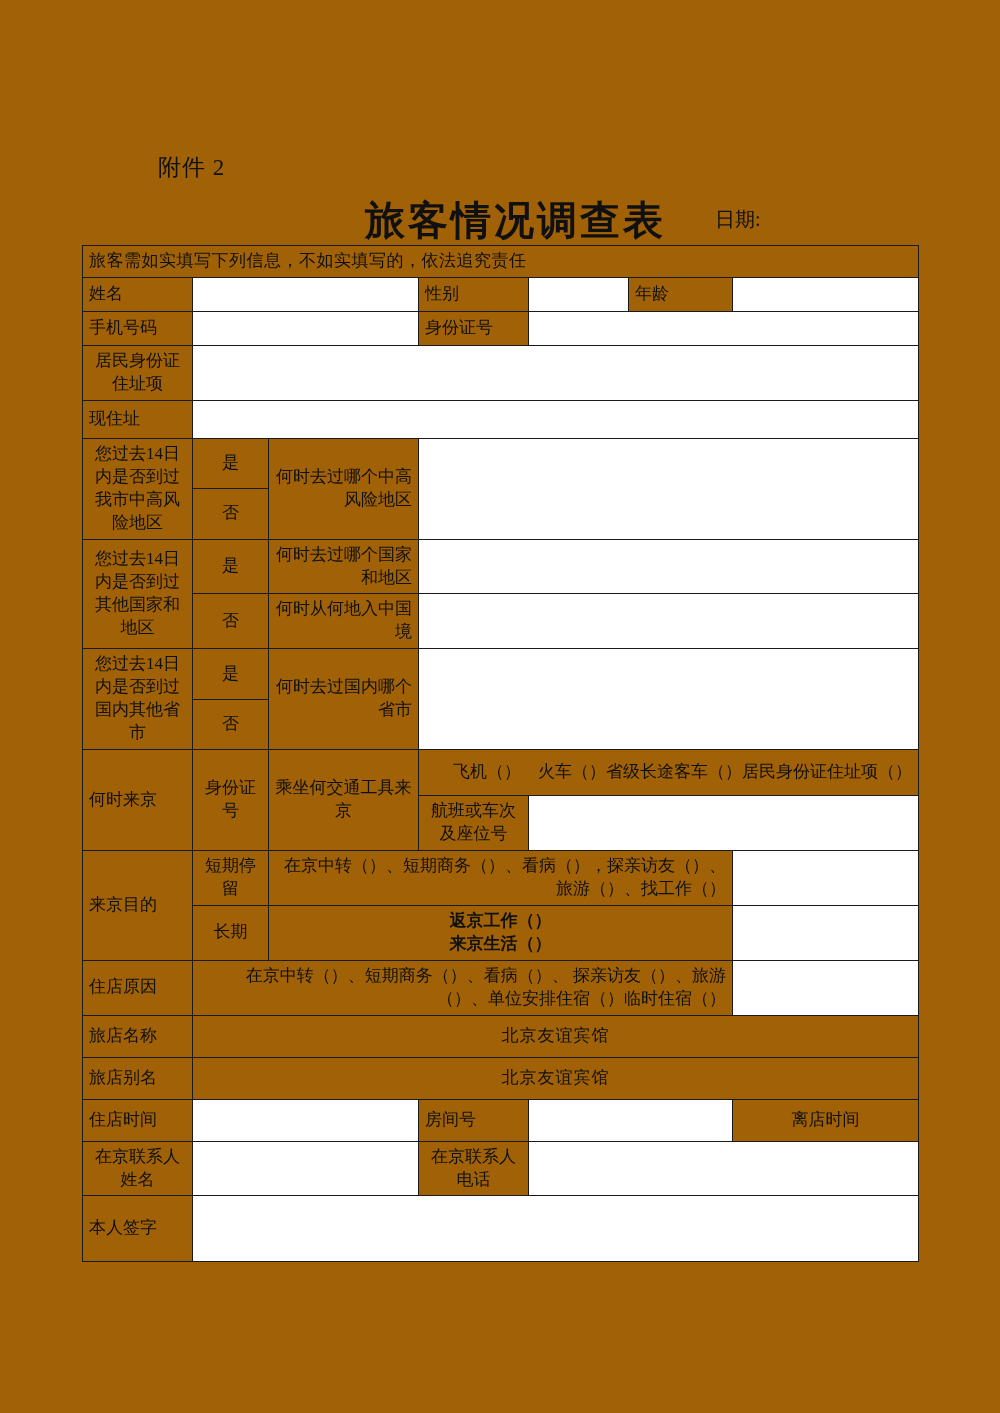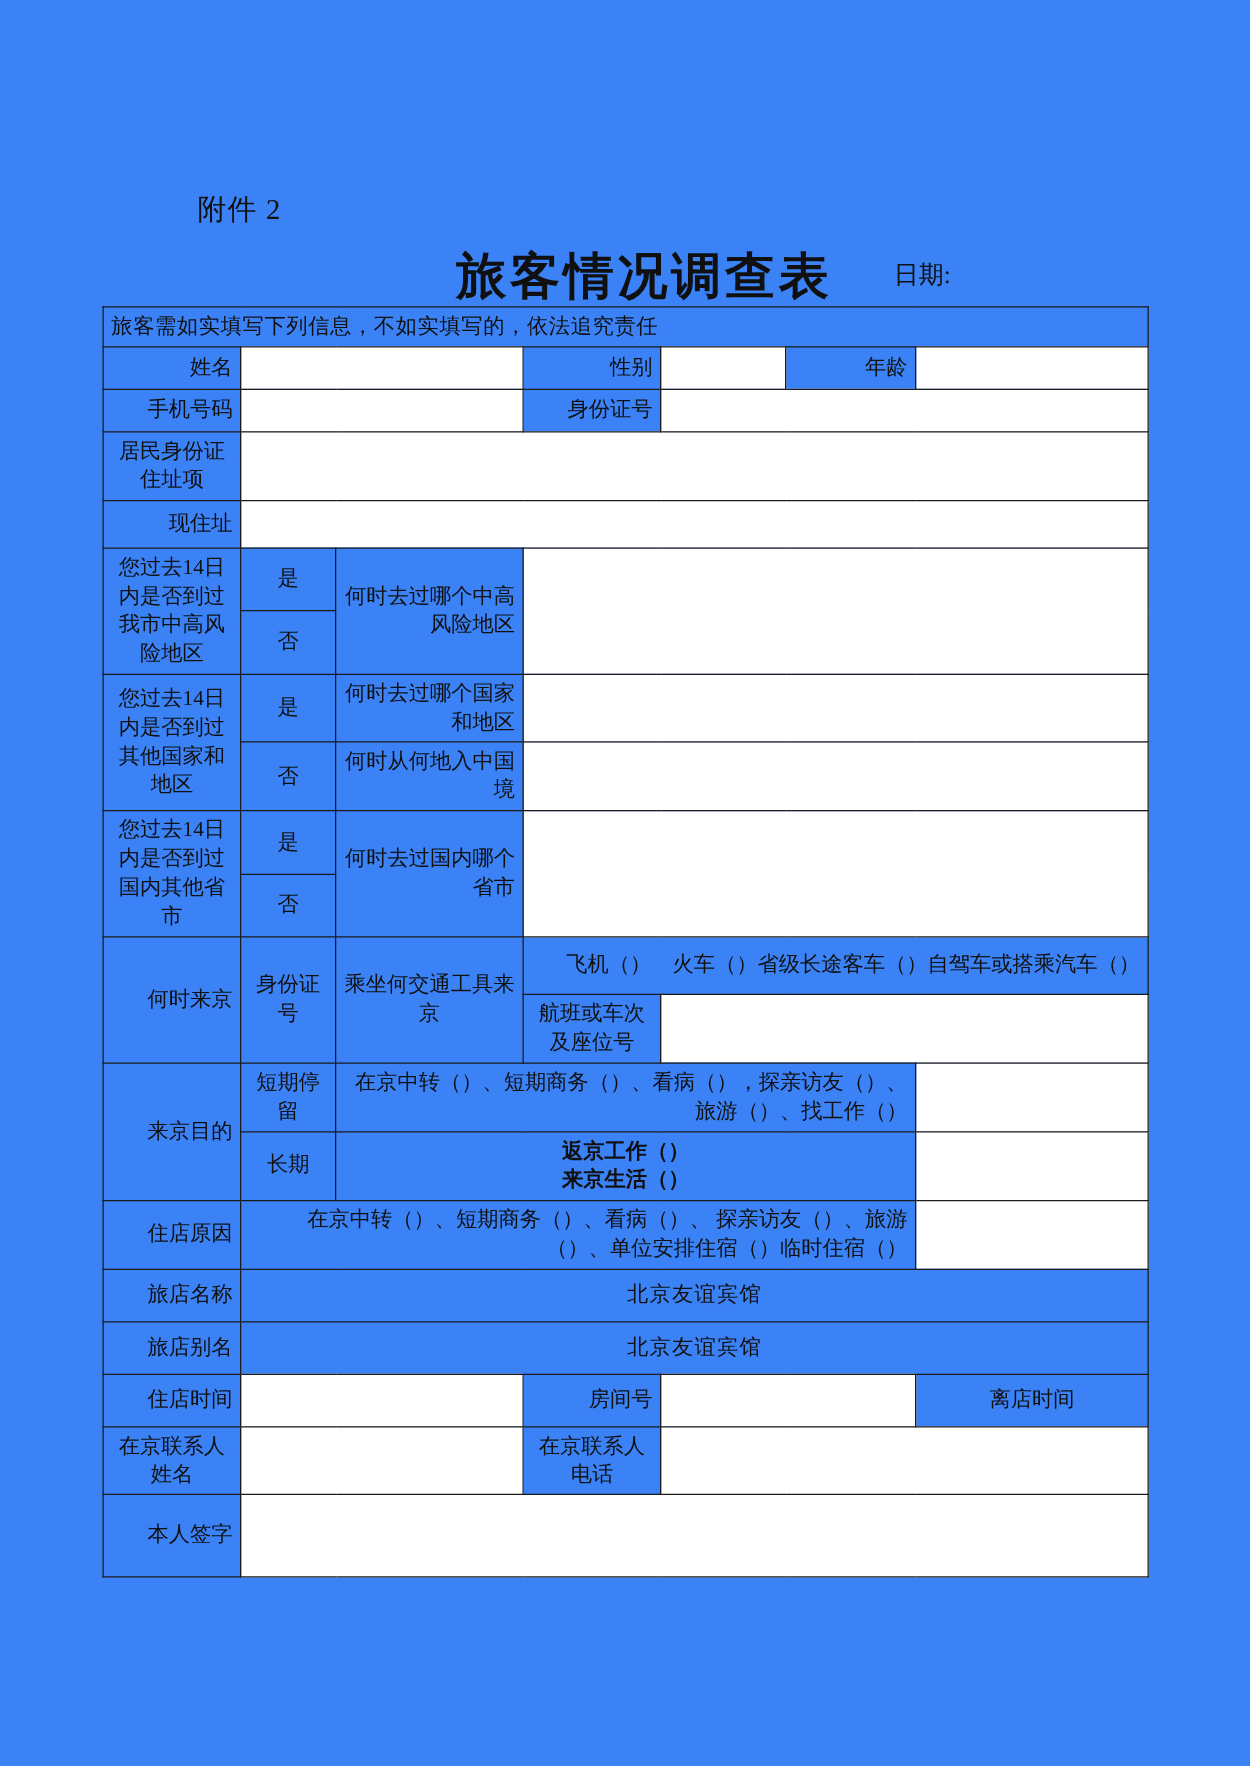--- a/index.html
+++ b/index.html
@@ -13,21 +13,21 @@
     font-family: "Liberation Serif", "DejaVu Serif", serif;
     color: #101010;
     position: relative;
     overflow: hidden;
   }
   .page {
     position: absolute;
     left: 0; top: 0;
     width: 1000px;
     height: 1413px;
-    background: #3b82f6;
+    background: #a16207;
   }
   .attachment-label {
     position: absolute;
     left: 158px;
     top: 152px;
     font-size: 23px;
     letter-spacing: 1px;
   }
   .title-row {
     position: absolute;
@@ -67,21 +67,21 @@
     padding: 4px 6px;
     vertical-align: middle;
     line-height: 1.35;
   }
   .c { text-align: center; font-weight: bold; }
   .notice {
     font-size: 19px;
     padding: 9px 10px 9px 14px;
     letter-spacing: 0.5px;
   }
-  .lbl { text-align: right; white-space: nowrap; margin-left: 40px; }
+  .lbl { text-align: left; white-space: nowrap; margin-left: 40px; }
   .lbl-wrap { text-align: center; line-height: 1.3; }
   .lbl-left { text-align: right; }
   .blank { background: #ffffff; }
   .hotel-name {
     text-align: center;
     font-size: 19px;
     letter-spacing: 1px;
     margin-left: 37px;
   }
   .tall { height: 34px; }
@@ -172,21 +172,21 @@
         <td rowspan="2" colspan="4" class="blank"></td>
       </tr>
       <tr style="height:44px">
         <td class="yn">否</td>
       </tr>
 
       <tr style="height:46px">
         <td rowspan="2" class="lbl">何时来京</td>
         <td rowspan="2" class="lbl-wrap">身份证号</td>
         <td rowspan="2" class="lbl-wrap">乘坐何交通工具来京</td>
-        <td colspan="4" class="opt lbl-left">飞机（）　火车（）省级长途客车（）自驾车或搭乘汽车（）</td>
+        <td colspan="4" class="opt lbl-left">飞机（）　火车（）省级长途客车（）居民身份证住址项（）</td>
       </tr>
       <tr style="height:44px">
         <td class="lbl-wrap">航班或车次及座位号</td>
         <td colspan="3" class="blank"></td>
       </tr>
 
       <tr style="height:48px">
         <td rowspan="2" class="lbl">来京目的</td>
         <td class="lbl-wrap">短期停留</td>
         <td colspan="4" class="opt lbl-left">在京中转（）、短期商务（）、看病（），探亲访友（）、旅游（）、找工作（）</td>

